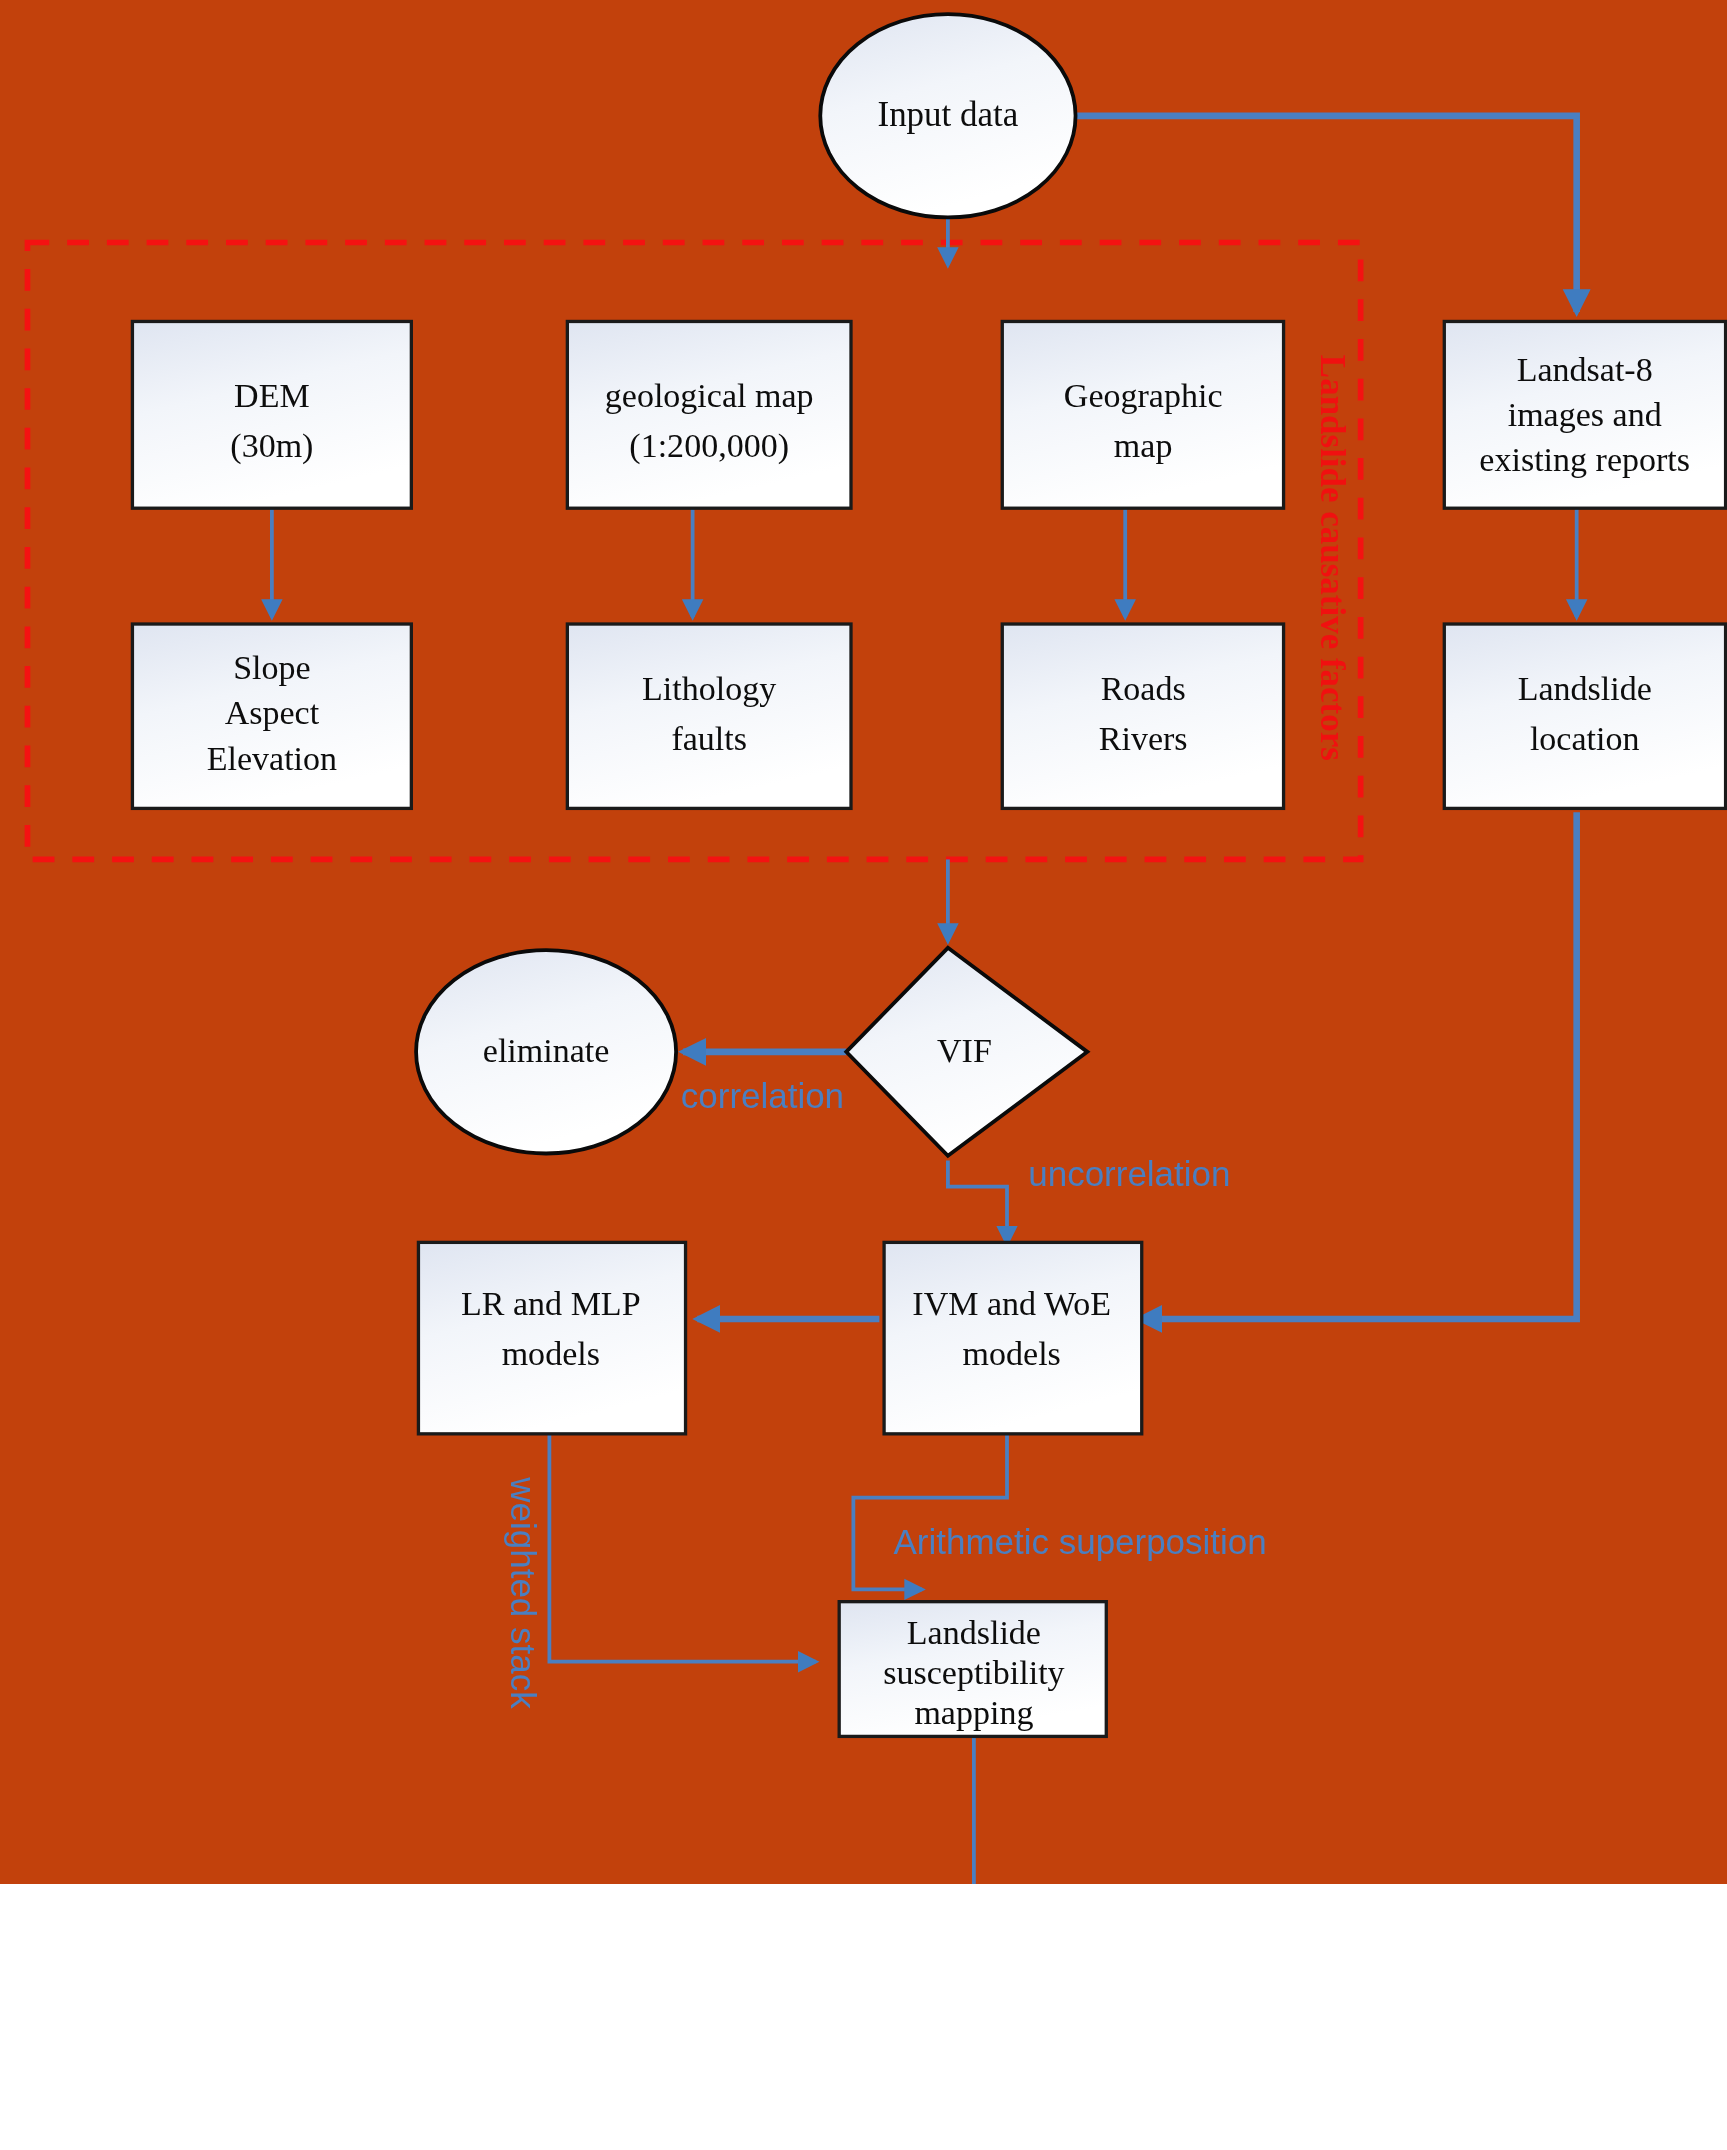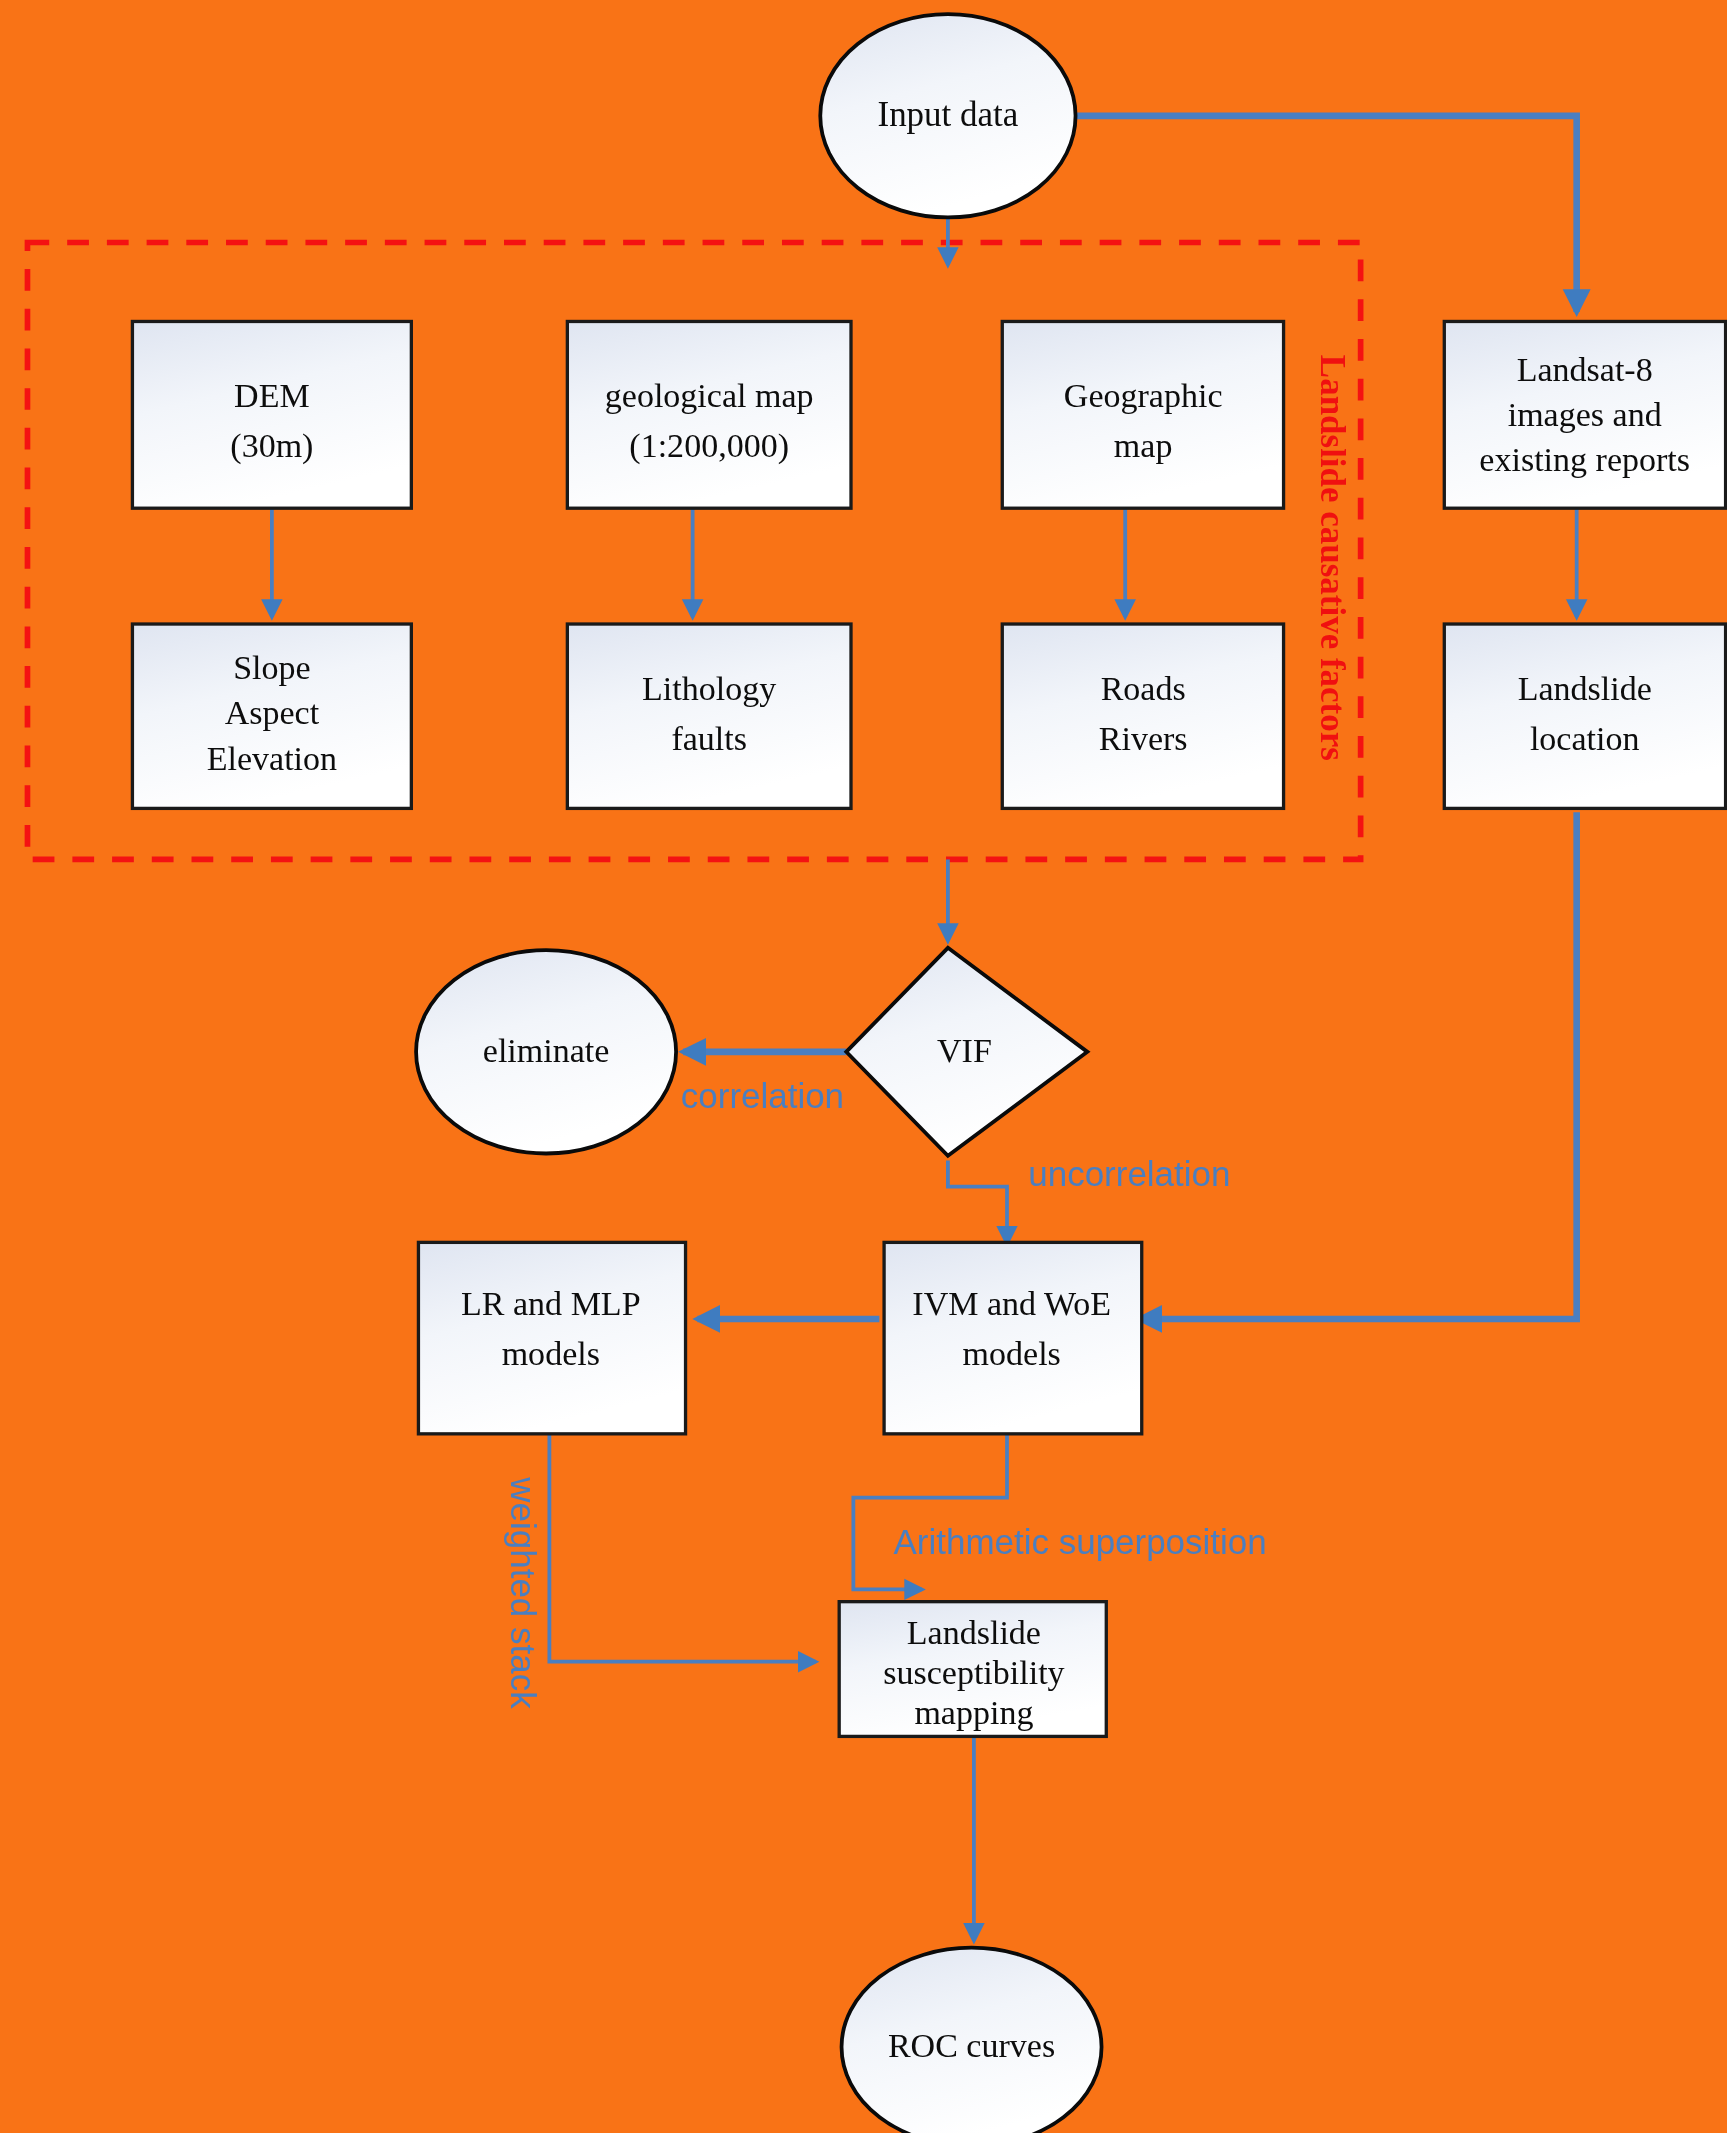--- a/index.html
+++ b/index.html
@@ -3,22 +3,22 @@
 <meta charset="utf-8">
 <style>
   html, body {
     margin: 0;
     padding: 0;
     background: #ffffff;
   }
   #stage {
     position: relative;
     width: 1728px;
-    height: 2133px;
-    background: #f97316;
+    height: 1884px;
+    background: #c2410c;
     overflow: hidden;
   }
   svg.layer {
     position: absolute;
     left: 0; top: 0;
     width: 1728px;
     height: 2151px;
   }
   .node-label {
     font-family: "Liberation Serif", "DejaVu Serif", serif;

